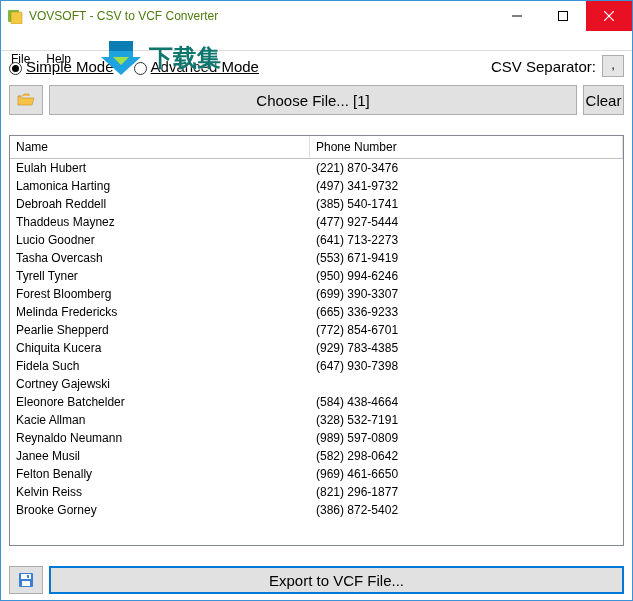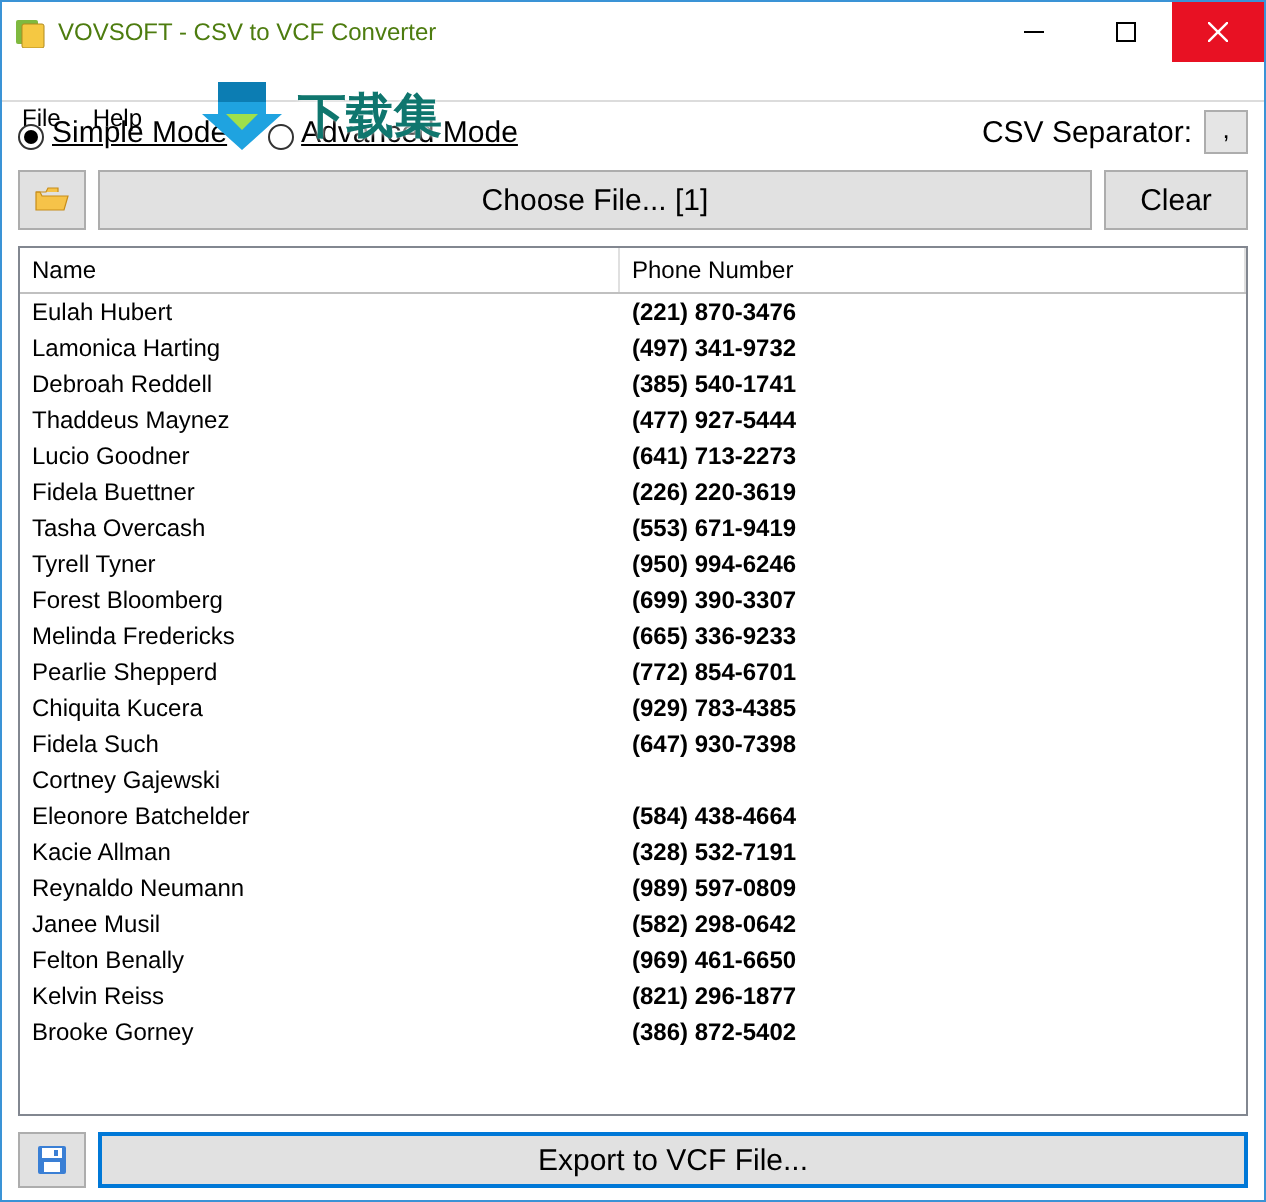--- a/index.html
+++ b/index.html
@@ -131,25 +131,25 @@
 .btn {
   background: #e1e1e1;
   border: 1px solid #adadad;
   display: flex;
   align-items: center;
   justify-content: center;
   font-size: 15px;
 }
 .btn.icon-only { width: 34px; }
 .btn.choose { flex: 1; }
-.btn.clear { width: 72px; }
+.btn.clear { width: 41px; }
 
 .table-wrap {
   flex: 1;
-  margin: 4px 8px;
+  margin: 16px 8px;
   border: 1px solid #828790;
   display: flex;
   flex-direction: column;
   overflow: hidden;
 }
 .table-header {
   display: flex;
   background: #fff;
   border-bottom: 1px solid #c0c0c0;
 }
@@ -170,21 +170,21 @@
   height: 18px;
   align-items: center;
 }
 .td {
   padding: 0 6px;
   font-size: 12px;
   white-space: nowrap;
   overflow: hidden;
 }
 .td.name { width: 300px; }
-.td.phone { flex: 1; font-weight: bold; }
+.td.phone { flex: 1; }
 
 
 .table-body::-webkit-scrollbar { width: 17px; background: #f0f0f0; }
 .table-body::-webkit-scrollbar-thumb { background: #c2c3c9; border: 1px solid #a6a6a6; }
 .table-body::-webkit-scrollbar-button { height: 17px; background: #f0f0f0; border: 1px solid #cdcdcd; }
 
 .export-row {
   height: 38px;
   display: flex;
   padding: 4px 8px 6px 8px;
@@ -286,24 +286,20 @@
       </div>
       <div class="table-row">
         <div class="td name">Thaddeus Maynez</div>
         <div class="td phone">(477) 927-5444</div>
       </div>
       <div class="table-row">
         <div class="td name">Lucio Goodner</div>
         <div class="td phone">(641) 713-2273</div>
       </div>
       <div class="table-row">
-        <div class="td name">Fidela Buettner</div>
-        <div class="td phone">(226) 220-3619</div>
-      </div>
-      <div class="table-row">
         <div class="td name">Tasha Overcash</div>
         <div class="td phone">(553) 671-9419</div>
       </div>
       <div class="table-row">
         <div class="td name">Tyrell Tyner</div>
         <div class="td phone">(950) 994-6246</div>
       </div>
       <div class="table-row">
         <div class="td name">Forest Bloomberg</div>
         <div class="td phone">(699) 390-3307</div>

